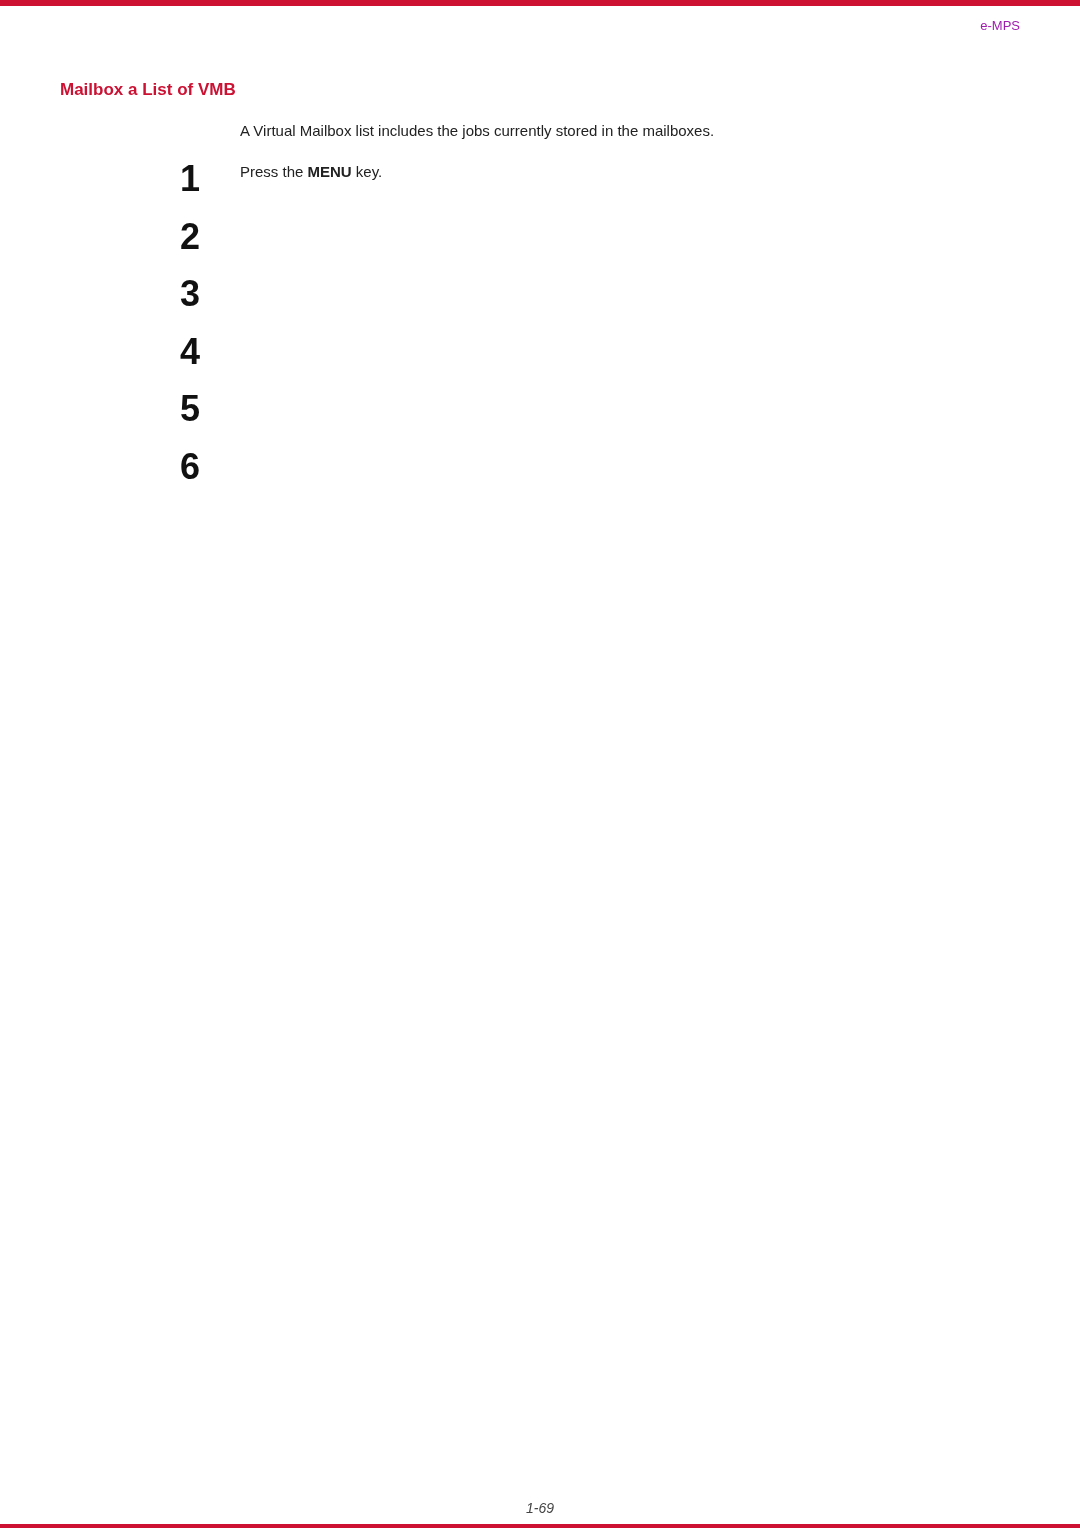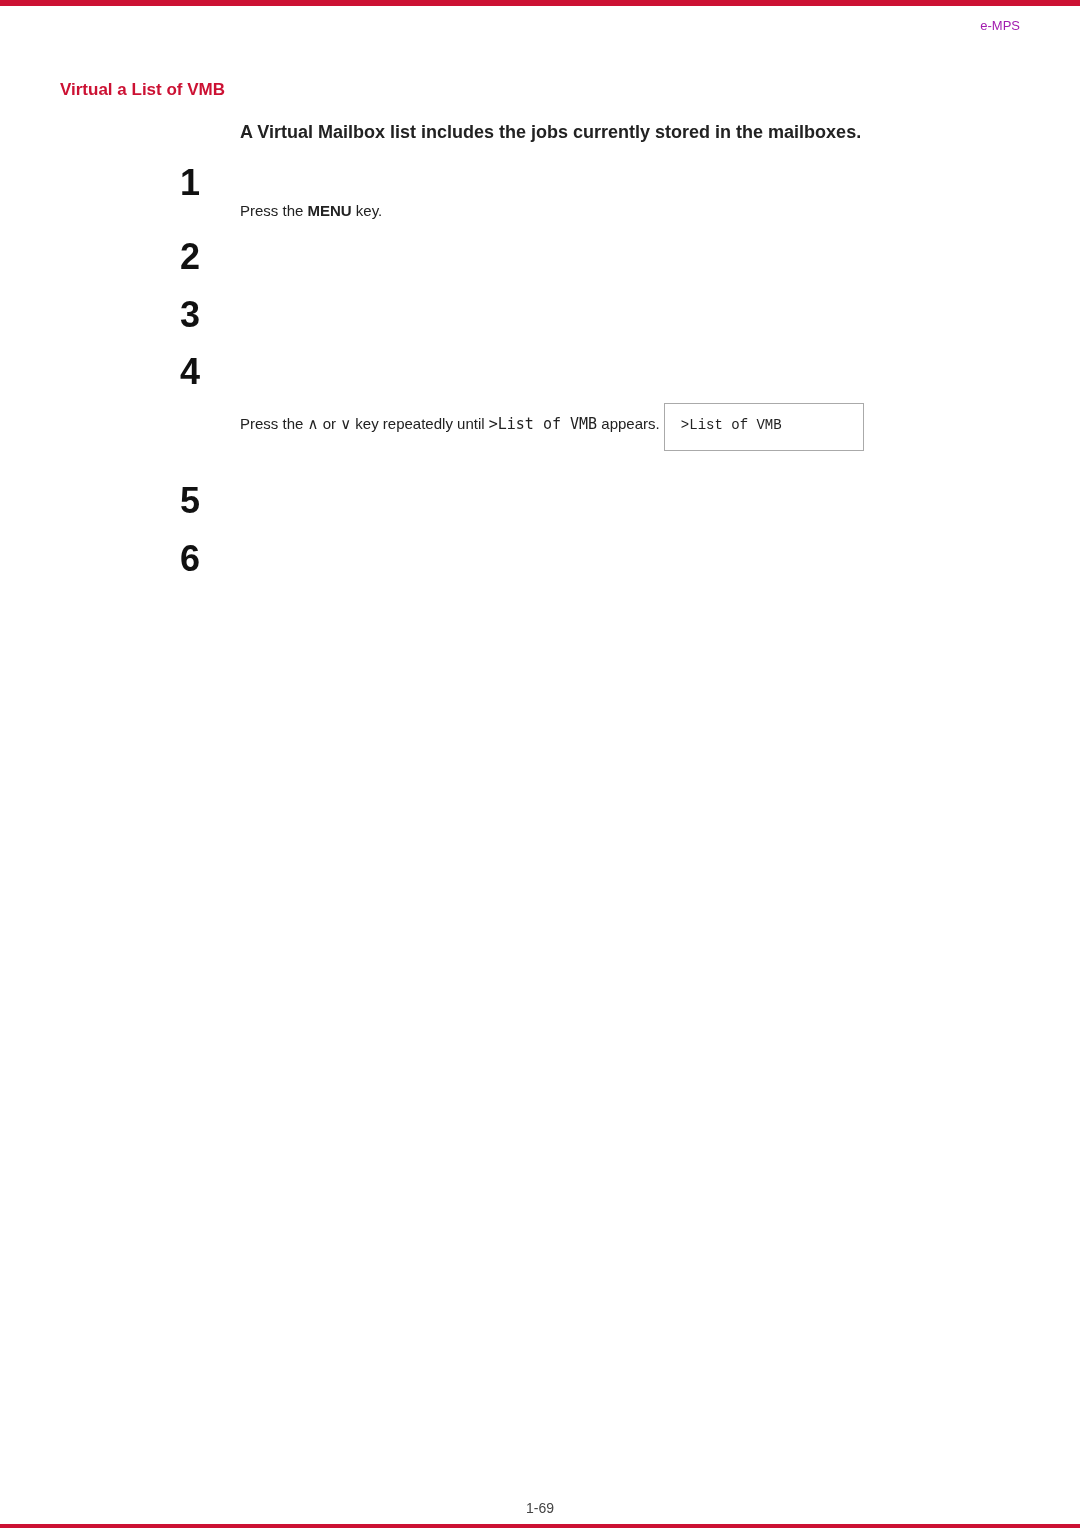--- a/index.html
+++ b/index.html
@@ -46,25 +46,24 @@
 
     .section-title {
       font-size: 17px;
       font-weight: bold;
       color: #cc1133;
       margin-bottom: 22px;
       margin-top: 20px;
     }
 
     .intro-text {
-      font-size: 18px;
+      font-size: 15px;
       color: #222;
       margin-left: 180px;
       margin-bottom: 20px;
-      font-weight: bold;
     }
 
     .steps-container {
       margin-left: 0;
     }
 
     .step {
       display: flex;
       align-items: flex-start;
       margin-bottom: 18px;
@@ -80,21 +79,20 @@
       margin-right: 40px;
       line-height: 1.1;
       margin-left: 60px;
     }
 
     .step-content {
       flex: 1;
       font-size: 15px;
       color: #222;
       padding-top: 4px;
-      margin-top: 35px;
     }
 
     .step-content b {
       font-weight: bold;
     }
 
     .display-box {
       background: #ffffff;
       border: 1.5px solid #aaa;
       font-family: 'Courier New', Courier, monospace;
@@ -119,34 +117,35 @@
     }
 
     .footer {
       position: absolute;
       bottom: 12px;
       left: 0;
       right: 0;
       text-align: center;
       font-size: 14px;
       color: #444;
+      font-style: italic;
     }
   </style>
 </head>
 <body>
 
 <div class="top-bar"></div>
 
 <div class="header-area">
   <span>e-MPS</span>
 </div>
 
 <div class="content-area">
 
-  <div class="section-title">Virtual a List of VMB</div>
+  <div class="section-title">Mailbox a List of VMB</div>
 
   <div class="intro-text">A Virtual Mailbox list includes the jobs currently stored in the mailboxes.</div>
 
   <div class="steps-container">
 
     <div class="step">
       <div class="step-number">1</div>
       <div class="step-content">
         Press the <b>MENU</b> key.
       </div>
@@ -158,24 +157,20 @@
       </div>
     </div>
 
     <div class="step">
       <div class="step-number">3</div>
     </div>
 
     <div class="step" style="flex-direction: column;">
       <div style="display:flex; align-items:flex-start;">
         <div class="step-number">4</div>
-        <div class="step-content">
-          Press the ∧ or ∨ key repeatedly until <code>&gt;List of VMB</code> appears.
-          <div class="display-box">&gt;List of VMB</div>
-        </div>
       </div>
     </div>
 
     <div class="step" style="flex-direction: column;">
       <div style="display:flex; align-items:flex-start;">
         <div class="step-number">5</div>
       </div>
     </div>
 
     <div class="step">

